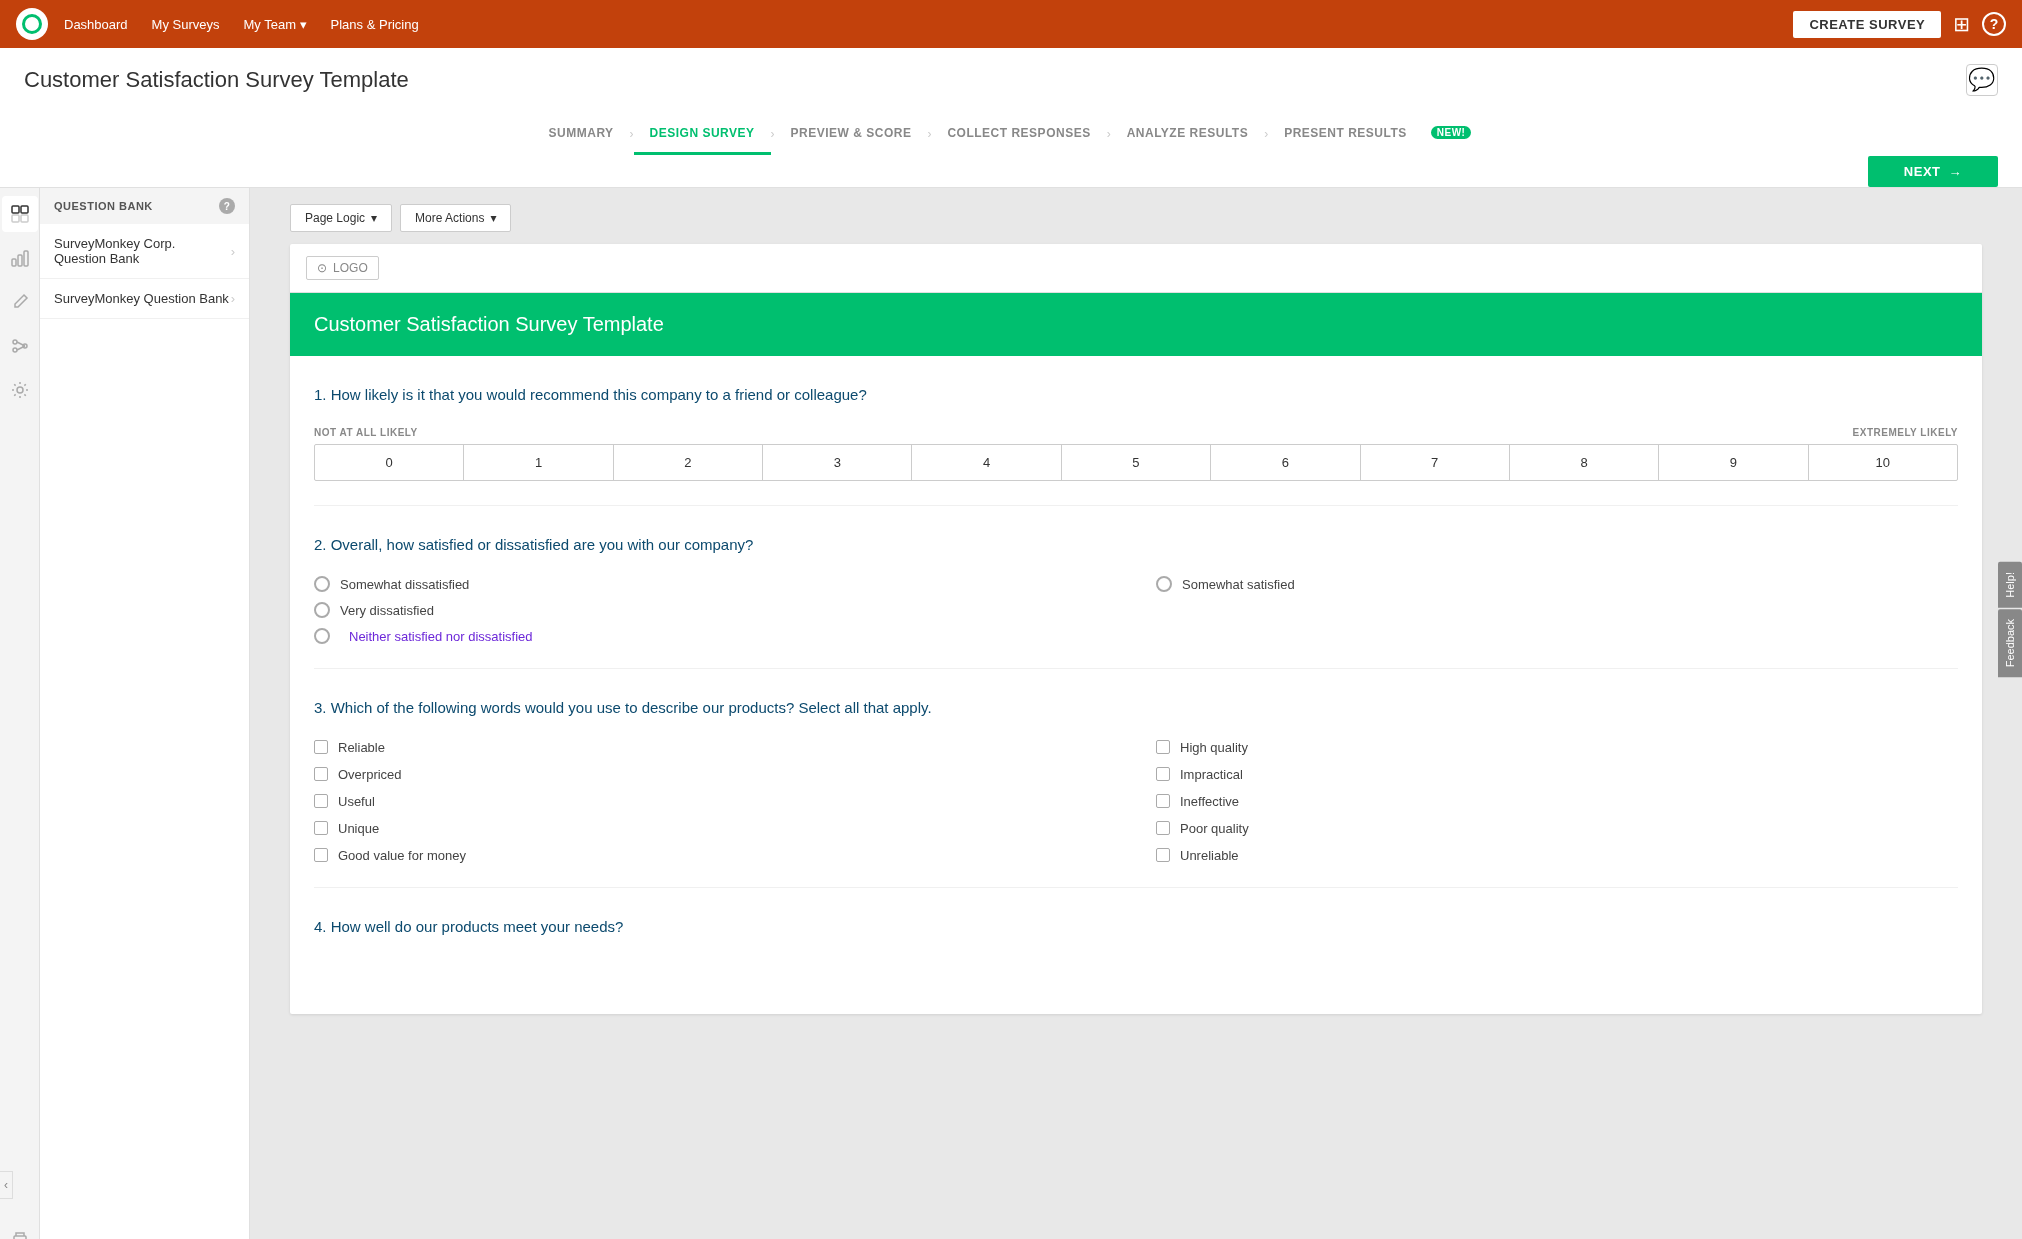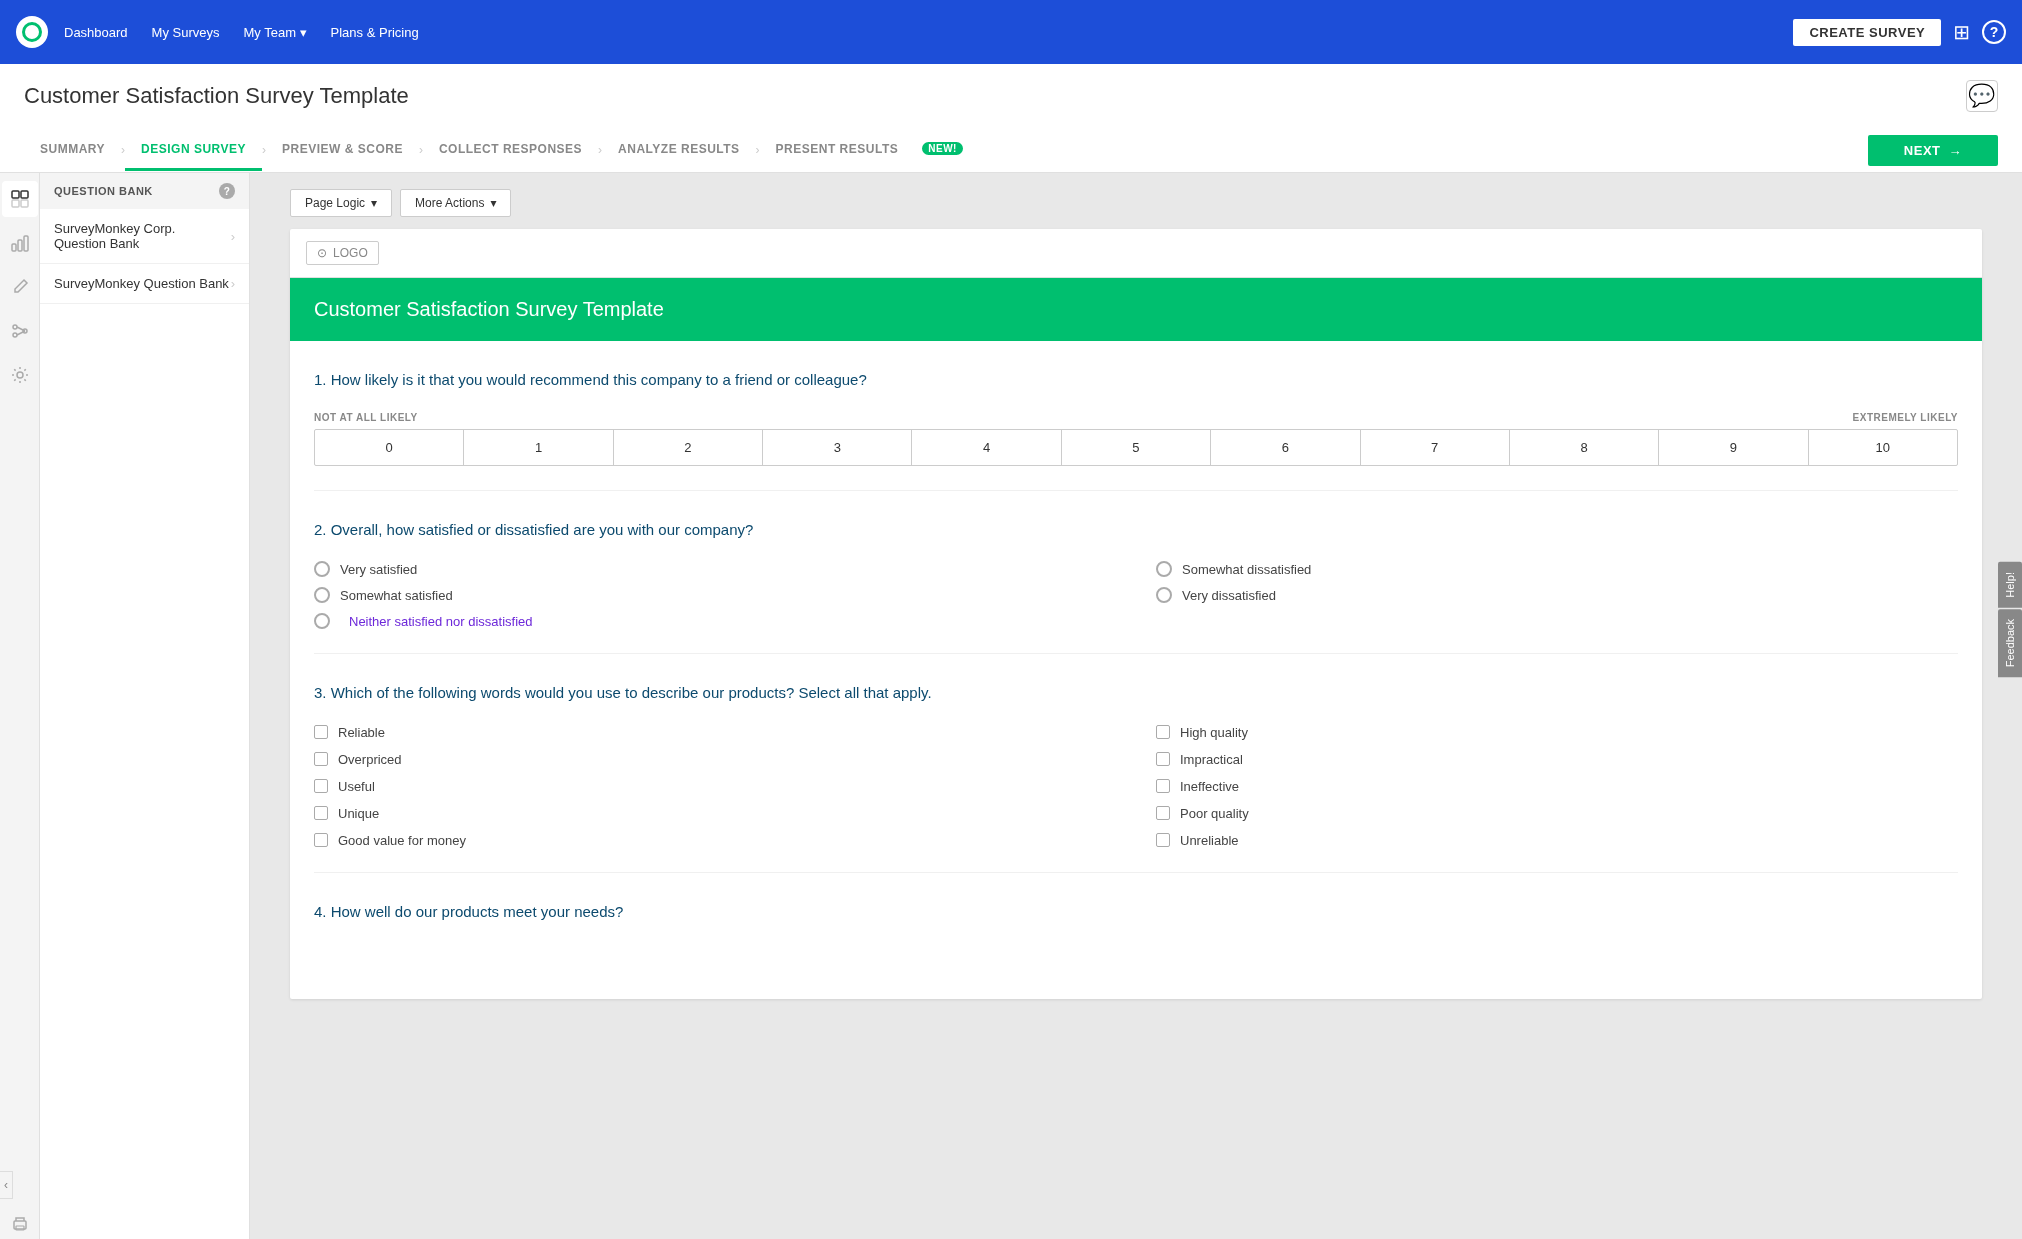--- a/index.html
+++ b/index.html
@@ -1,23 +1,23 @@
 <!DOCTYPE html>
 <html><head>
   <meta charset="utf-8">
   <style>
     * { box-sizing: border-box; margin: 0; padding: 0; }
     body { font-family: -apple-system, BlinkMacSystemFont, 'Segoe UI', Helvetica, Arial, sans-serif; background: #f4f4f4; font-size: 14px; color: #333; }
 
     
     .top-nav {
-      background: #1d4ed8;
-      display: flex;
-      align-items: center;
-      height: 64px;
+      background: #c2410c;
+      display: flex;
+      align-items: center;
+      height: 48px;
       padding: 0 16px;
       color: white;
     }
     .top-nav .logo {
       width: 32px; height: 32px;
       background: white;
       border-radius: 50%;
       display: flex; align-items: center; justify-content: center;
       margin-right: 16px;
     }
@@ -410,21 +410,21 @@
   </div>
 </nav>
 
 <div class="page-header">
   <div class="page-title">
     <span>Customer Satisfaction Survey Template</span>
     <div class="comment-icon-btn">
       <span>💬</span>
     </div>
   </div>
-  <div style="display:flex; align-items:center; justify-content:space-between;">
+  <div style="display:flex; align-items:center; justify-content:space-between;flex-direction:column;">
     <div class="tabs">
       <div class="tab">SUMMARY</div>
       <span class="tab-arrow">›</span>
       <div class="tab active">DESIGN SURVEY</div>
       <span class="tab-arrow">›</span>
       <div class="tab">PREVIEW &amp; SCORE</div>
       <span class="tab-arrow">›</span>
       <div class="tab">COLLECT RESPONSES</div>
       <span class="tab-arrow">›</span>
       <div class="tab">ANALYZE RESULTS</div>
@@ -558,24 +558,20 @@
         </div>
 
         <div class="question-block">
           <div class="question-text">
             <span>2.</span>
             <span>Overall, how satisfied or dissatisfied are you with our company?</span>
           </div>
           <div class="radio-grid">
             <div class="radio-option">
               <div class="radio-circle"></div>
-              <span>Very satisfied</span>
-            </div>
-            <div class="radio-option">
-              <div class="radio-circle"></div>
               <span>Somewhat dissatisfied</span>
             </div>
             <div class="radio-option">
               <div class="radio-circle"></div>
               <span>Somewhat satisfied</span>
             </div>
             <div class="radio-option">
               <div class="radio-circle"></div>
               <span>Very dissatisfied</span>
             </div>

